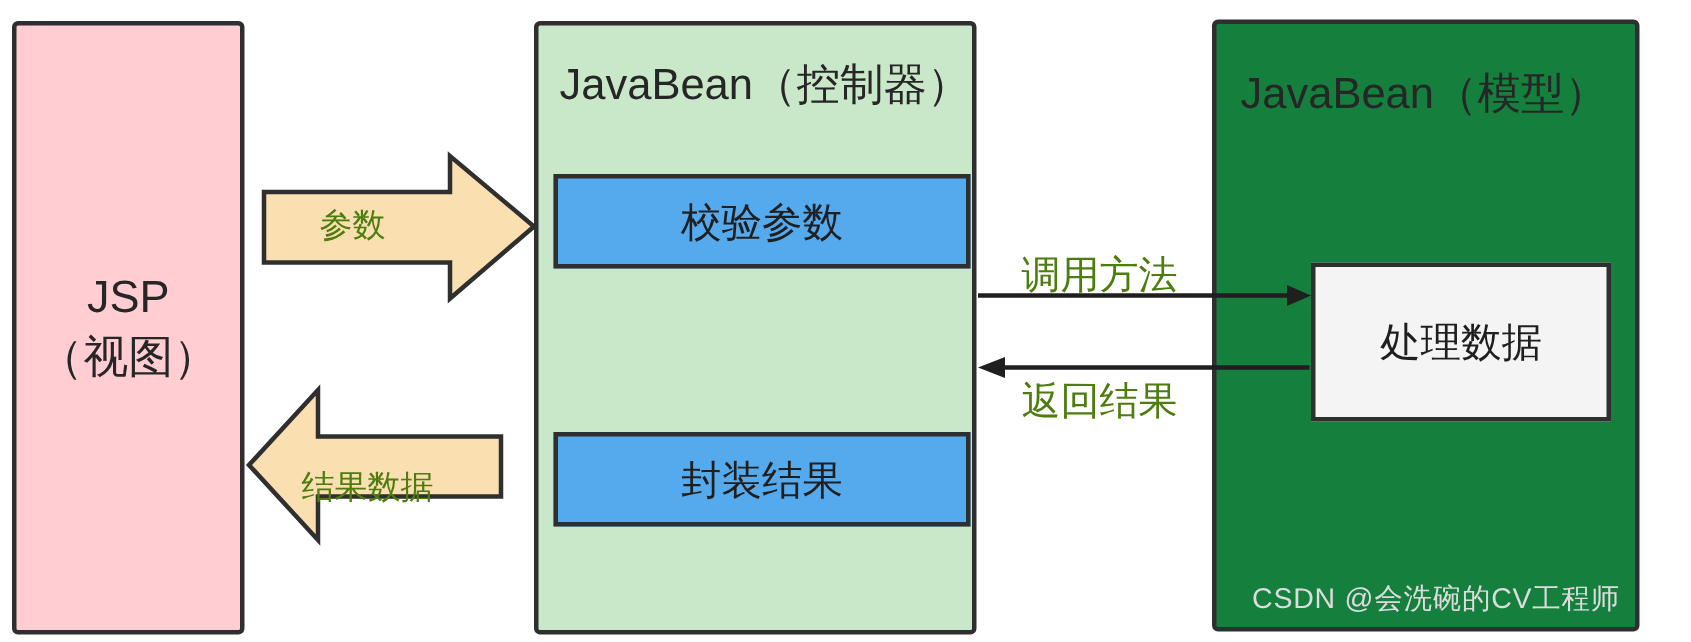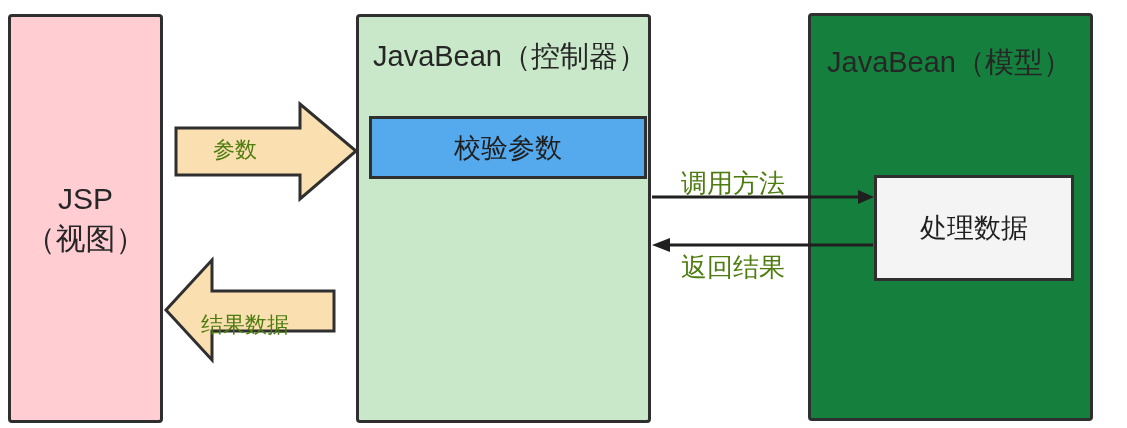--- a/index.html
+++ b/index.html
@@ -157,25 +157,27 @@
 <div id="canvas">
 
   <div class="box view-box">
     <div class="view-line">JSP</div>
     <div class="view-line">（视图）</div>
   </div>
 
   <div class="box controller-box">
     <div class="box-title controller-title">JavaBean（控制器）</div>
     <div class="inner-blue inner-verify">校验参数</div>
+    <div class="inner-blue inner-wrap">封装结果</div>
   </div>
 
   <div class="box model-box">
     <div class="box-title model-title">JavaBean（模型）</div>
     <div class="inner-gray">处理数据</div>
+    <div class="watermark">CSDN @会洗碗的CV工程师</div>
   </div>
 
   <svg class="arrow-svg" viewBox="0 0 1127 428">
 
     <polygon points="176,128 300,128 300,104 356,151 300,199 300,175 176,175" fill="#fadfb0" stroke="#2f2f2f" stroke-width="3" stroke-linejoin="miter"></polygon>
 
     <polygon points="334,291 212,291 212,260 166,310 212,360 212,331 334,331" fill="#fadfb0" stroke="#2f2f2f" stroke-width="3" stroke-linejoin="miter"></polygon>
 
     <line x1="652" y1="197" x2="866" y2="197" stroke="#1f1f1f" stroke-width="3"></line>
     <polygon points="874,197 858,190 858,204" fill="#1f1f1f"></polygon>

